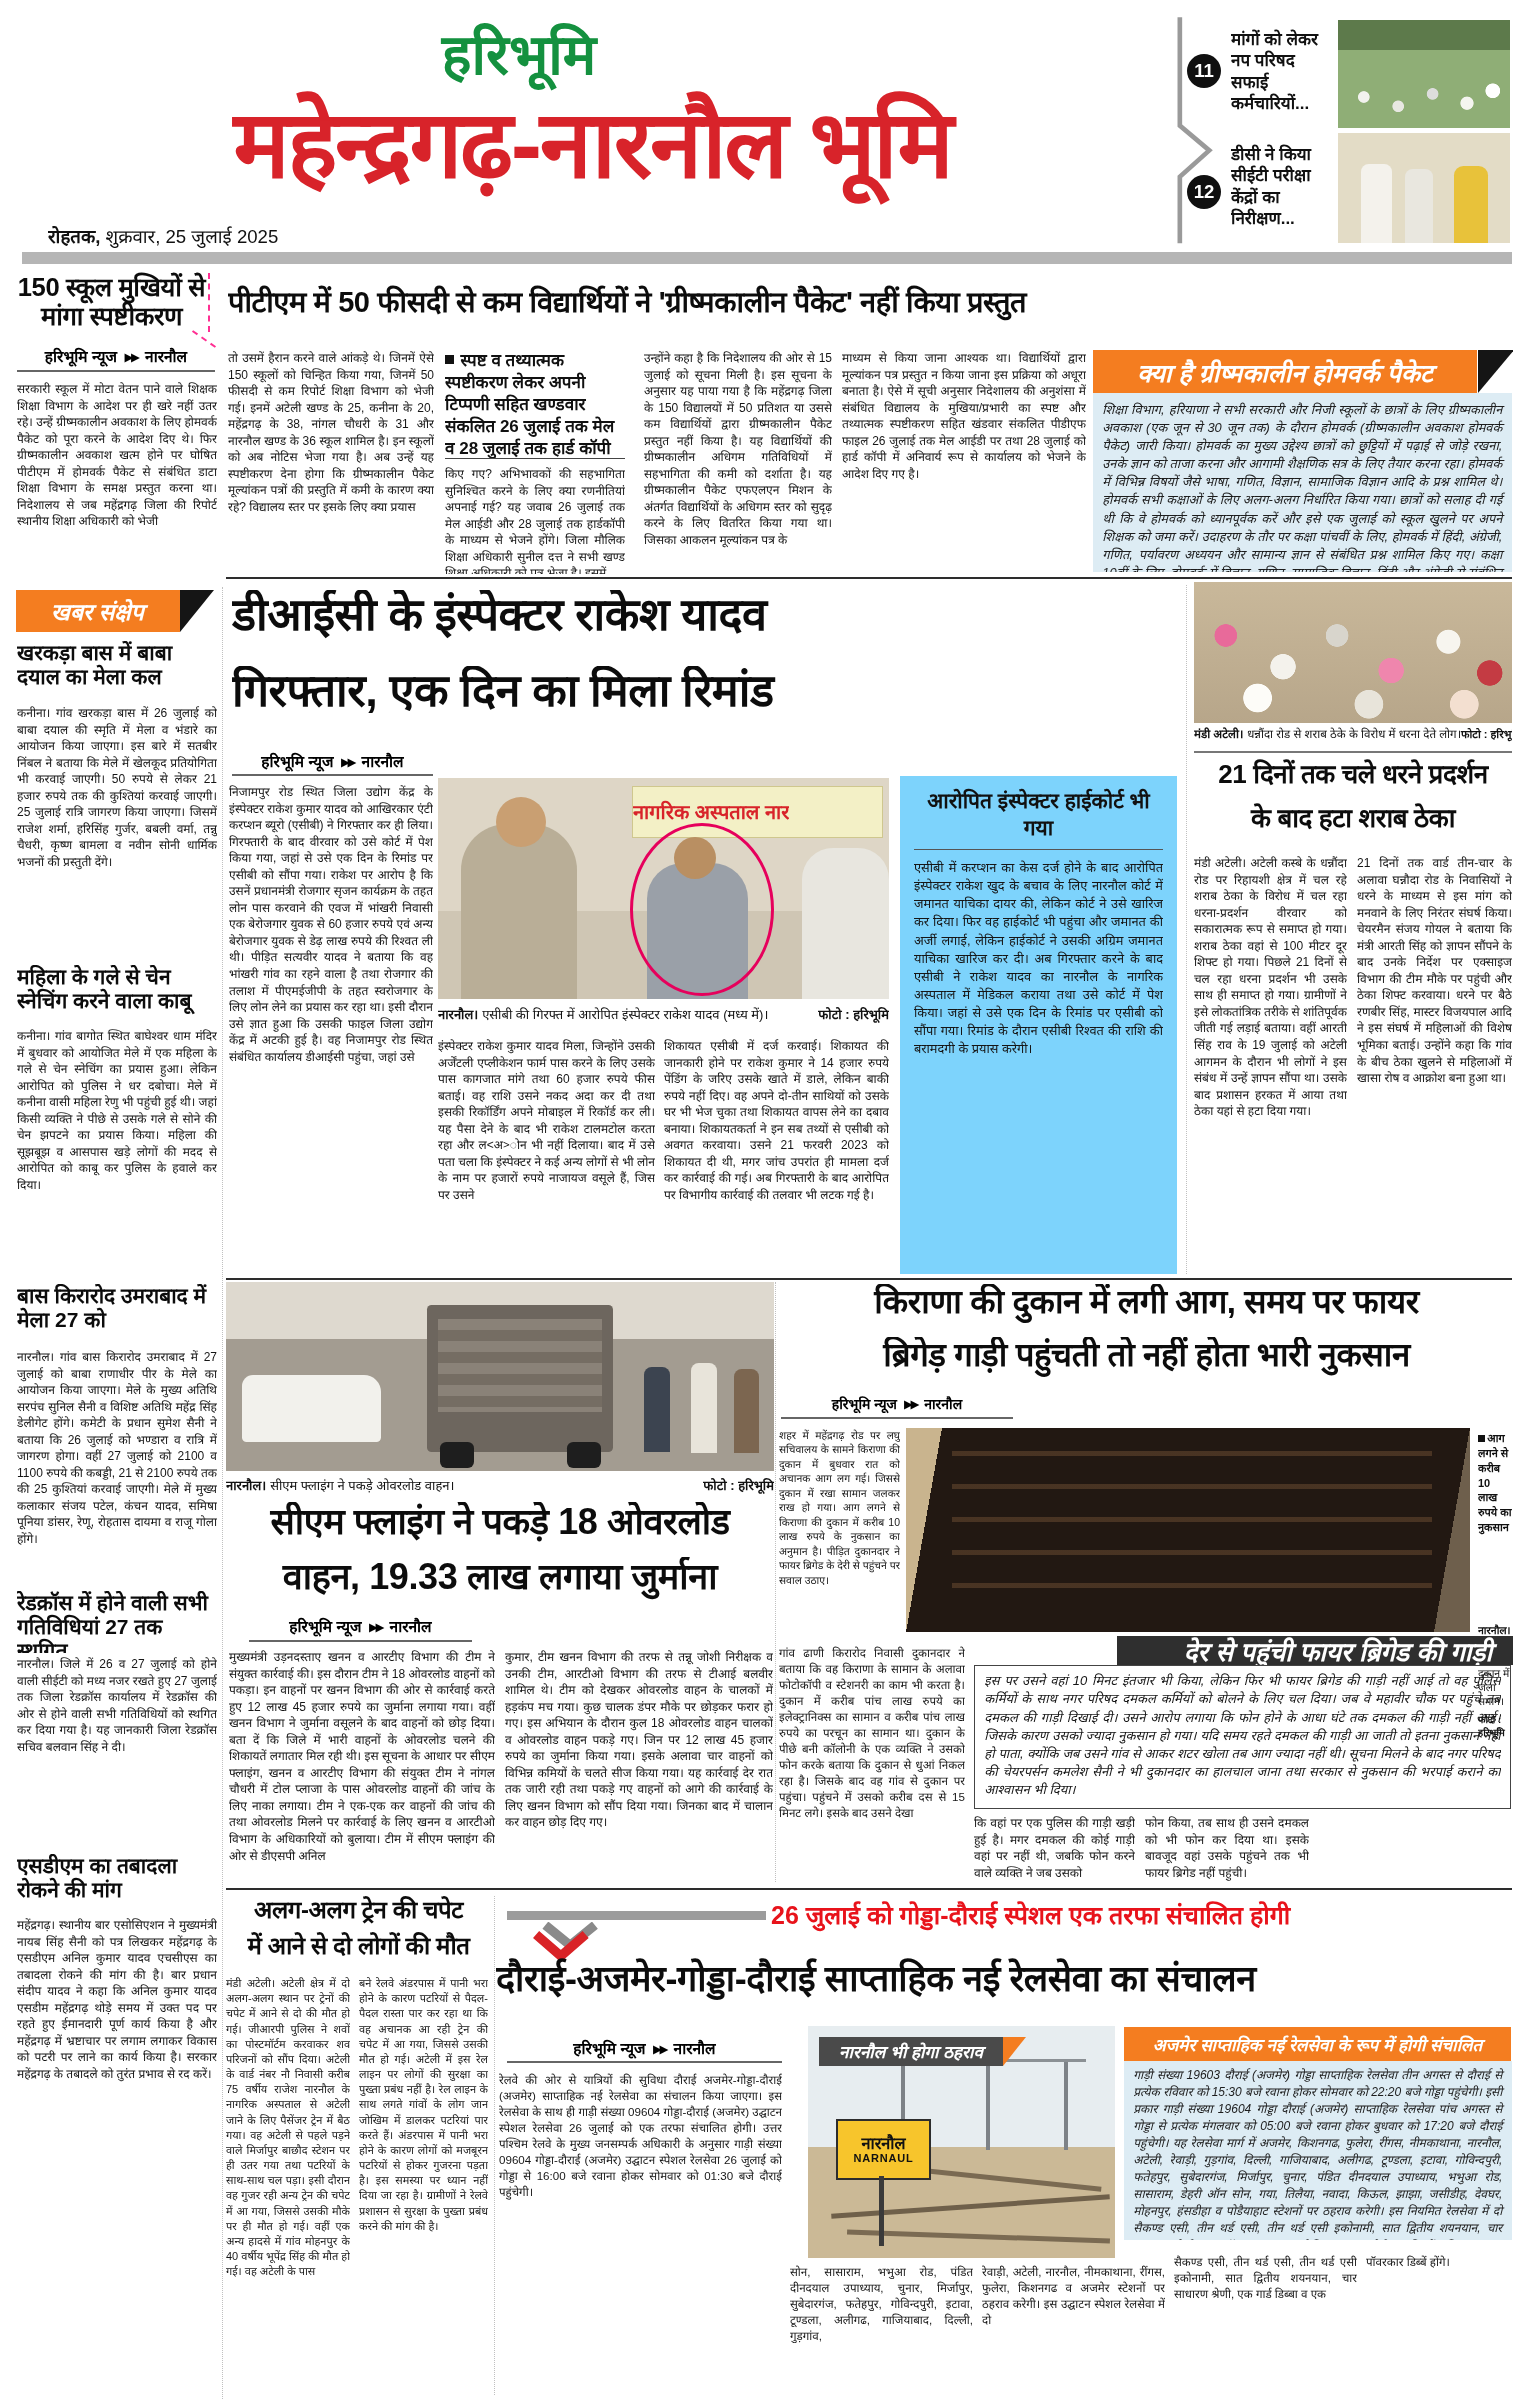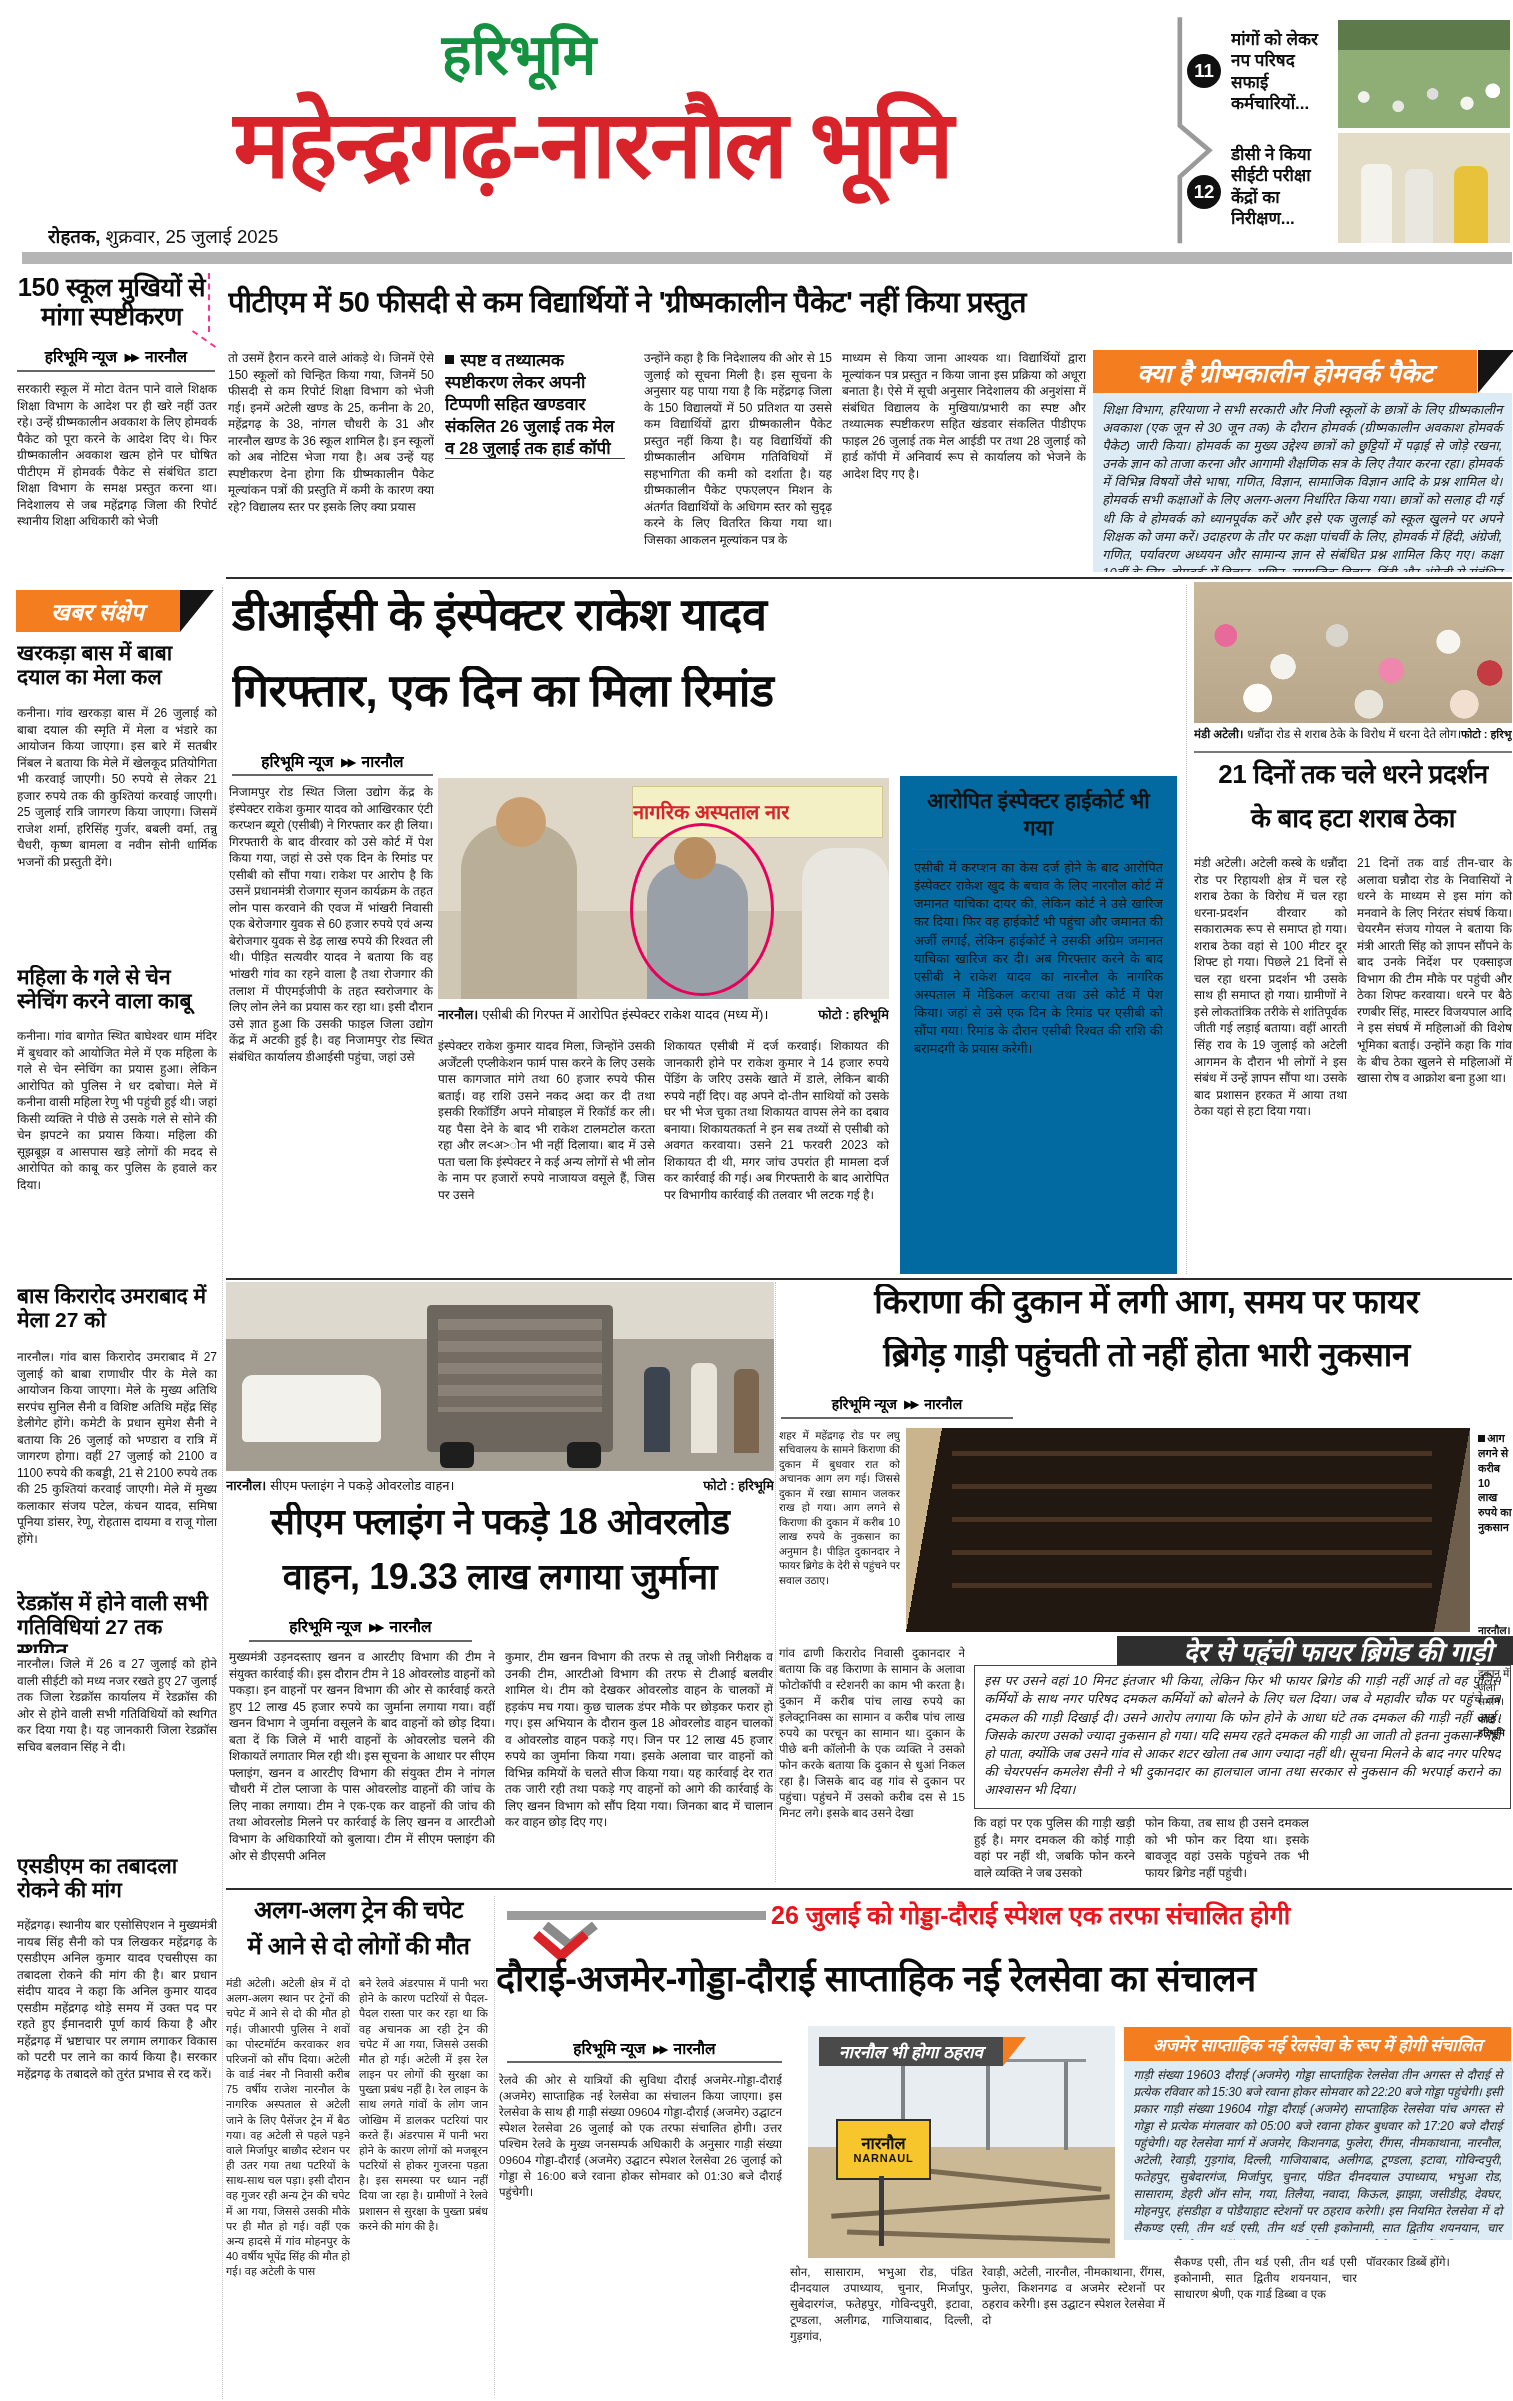--- a/index.html
+++ b/index.html
@@ -10,21 +10,21 @@
   .hl{font-weight:800;color:#0c0c0c;line-height:1.12;letter-spacing:-0.4px;}
   .nowrap{white-space:nowrap;overflow:hidden;}
   .center{text-align:center;}
   .byl{font-weight:700;font-size:15.5px;text-align:center;color:#000;overflow:hidden;white-space:nowrap;}
   .byl .arr{font-size:11.6px;letter-spacing:-2.3px;position:relative;top:-1.5px;padding:0 3.1px;}
   .rule{background:#2d2d2d;}
   .dotv{width:0;border-left:1.5px dotted #c0c0c0;}
   .orangehd{background:#f47d20;color:#fff;font-weight:800;font-style:italic;
             display:flex;align-items:center;justify-content:center;overflow:hidden;}
   .bluebox{background:#ddecf4;font-style:italic;text-align:justify;overflow:hidden;color:#1d1d1d;}
-  .graybox{background:#0369a1;overflow:hidden;}
+  .graybox{background:#7dd3fc;overflow:hidden;}
   .cap{font-size:13px;overflow:hidden;white-space:nowrap;display:flex;justify-content:space-between;}
   .cap .loc{font-weight:800;padding-right:3.9px;}
   .credit{font-weight:700;}
   .darkbar{background:#2f2f2f;color:#fff;font-weight:800;font-style:italic;
            display:flex;align-items:center;justify-content:center;overflow:hidden;}
   .badge{background:#101010;color:#fff;border-radius:50%;display:flex;align-items:center;
          justify-content:center;font-weight:800;font-size:18.6px;}
   .ph{overflow:hidden;}
   .pinkmark{border-left:2.3px dashed #ff2f92;}
   .notehead{font-weight:700;font-size:17px;line-height:1.3;}
@@ -77,20 +77,21 @@
   </div>
   <div class="abs rule" style="left:17px;top:370px;width:198px;height:1.5px;background:#666;"></div>
   <div class="abs jt" style="left:17px;top:381px;width:200px;height:194px;">सरकारी स्कूल में मोटा वेतन पाने वाले शिक्षक शिक्षा विभाग के आदेश पर ही खरे नहीं उतर रहे। उन्हें ग्रीष्मकालीन अवकाश के लिए होमवर्क पैकेट को पूरा करने के आदेश दिए थे। फिर ग्रीष्मकालीन अवकाश खत्म होने पर घोषित पीटीएम में होमवर्क पैकेट से संबंधित डाटा शिक्षा विभाग के समक्ष प्रस्तुत करना था। निदेशालय से जब महेंद्रगढ़ जिला की रिपोर्ट स्थानीय शिक्षा अधिकारी को भेजी</div>
 
   <div class="abs hl nowrap" style="left:228px;top:273px;width:861px;height:65px;font-size:29px;line-height:2.0;">पीटीएम में 50 फीसदी से कम विद्यार्थियों ने 'ग्रीष्मकालीन पैकेट' नहीं किया प्रस्तुत</div>
   <div class="abs jt" style="left:228px;top:350px;width:206px;height:225px;">तो उसमें हैरान करने वाले आंकड़े थे। जिनमें ऐसे 150 स्कूलों को चिन्हित किया गया, जिनमें 50 फीसदी से कम रिपोर्ट शिक्षा विभाग को भेजी गई। इनमें अटेली खण्ड के 25, कनीना के 20, महेंद्रगढ़ के 38, नांगल चौधरी के 31 और नारनौल खण्ड के 36 स्कूल शामिल है। इन स्कूलों को अब नोटिस भेजा गया है। अब उन्हें यह स्पष्टीकरण देना होगा कि ग्रीष्मकालीन पैकेट मूल्यांकन पत्रों की प्रस्तुति में कमी के कारण क्या रहे? विद्यालय स्तर पर इसके लिए क्या प्रयास</div>
   <div class="abs" style="left:445px;top:350px;width:180px;height:108px;border-bottom:1.5px solid #444;overflow:hidden;">
     <span style="float:left;width:9.3px;height:9.3px;background:#111;margin:4.6px 6.2px 0 0;"></span>
     <span class="notehead">स्पष्ट व तथ्यात्मक स्पष्टीकरण लेकर अपनी टिप्पणी सहित खण्डवार संकलित 26 जुलाई तक मेल व 28 जुलाई तक हार्ड कॉपी भेजने के निर्देश</span>
   </div>
+  <div class="abs jt" style="left:445px;top:466px;width:180px;height:108px;">किए गए? अभिभावकों की सहभागिता सुनिश्चित करने के लिए क्या रणनीतियां अपनाई गई? यह जवाब 26 जुलाई तक मेल आईडी और 28 जुलाई तक हार्डकॉपी के माध्यम से भेजने होंगे। जिला मौलिक शिक्षा अधिकारी सुनील दत्त ने सभी खण्ड शिक्षा अधिकारी को पत्र भेजा है। इसमें</div>
   <div class="abs jt" style="left:644px;top:350px;width:188px;height:225px;">उन्होंने कहा है कि निदेशालय की ओर से 15 जुलाई को सूचना मिली है। इस सूचना के अनुसार यह पाया गया है कि महेंद्रगढ़ जिला के 150 विद्यालयों में 50 प्रतिशत या उससे कम विद्यार्थियों द्वारा ग्रीष्मकालीन पैकेट प्रस्तुत नहीं किया है। यह विद्यार्थियों की ग्रीष्मकालीन अधिगम गतिविधियों में सहभागिता की कमी को दर्शाता है। यह ग्रीष्मकालीन पैकेट एफएलएन मिशन के अंतर्गत विद्यार्थियों के अधिगम स्तर को सुदृढ़ करने के लिए वितरित किया गया था। जिसका आकलन मूल्यांकन पत्र के</div>
   <div class="abs jt" style="left:842px;top:350px;width:244px;height:225px;">माध्यम से किया जाना आश्यक था। विद्यार्थियों द्वारा मूल्यांकन पत्र प्रस्तुत न किया जाना इस प्रक्रिया को अधूरा बनाता है। ऐसे में सूची अनुसार निदेशालय की अनुशंसा में संबंधित विद्यालय के मुखिया/प्रभारी का स्पष्ट और तथ्यात्मक स्पष्टीकरण सहित खंडवार संकलित पीडीएफ फाइल 26 जुलाई तक मेल आईडी पर तथा 28 जुलाई को हार्ड कॉपी में अनिवार्य रूप से कार्यालय को भेजने के आदेश दिए गए है।</div>
 
   <div class="abs orangehd" style="left:1093px;top:350px;width:384px;height:43px;font-size:25px;">
     <span>क्या है ग्रीष्मकालीन होमवर्क पैकेट</span>
   </div>
   <div class="abs" style="left:1478px;top:350px;width:0;height:0;border-top:43px solid #151515;border-right:36px solid transparent;"></div>
   <div class="abs bluebox" style="left:1093px;top:393px;width:400px;height:164px;padding:7.7px 9.3px;font-size:12.8px;line-height:1.42;">शिक्षा विभाग, हरियाणा ने सभी सरकारी और निजी स्कूलों के छात्रों के लिए ग्रीष्मकालीन अवकाश (एक जून से 30 जून तक) के दौरान होमवर्क (ग्रीष्मकालीन अवकाश होमवर्क पैकेट) जारी किया। होमवर्क का मुख्य उद्देश्य छात्रों को छुट्टियों में पढ़ाई से जोड़े रखना, उनके ज्ञान को ताजा करना और आगामी शैक्षणिक सत्र के लिए तैयार करना रहा। होमवर्क में विभिन्न विषयों जैसे भाषा, गणित, विज्ञान, सामाजिक विज्ञान आदि के प्रश्न शामिल थे। होमवर्क सभी कक्षाओं के लिए अलग-अलग निर्धारित किया गया। छात्रों को सलाह दी गई थी कि वे होमवर्क को ध्यानपूर्वक करें और इसे एक जुलाई को स्कूल खुलने पर अपने शिक्षक को जमा करें। उदाहरण के तौर पर कक्षा पांचवीं के लिए, होमवर्क में हिंदी, अंग्रेजी, गणित, पर्यावरण अध्ययन और सामान्य ज्ञान से संबंधित प्रश्न शामिल किए गए। कक्षा 10वीं के लिए, होमवर्क में विज्ञान, गणित, सामाजिक विज्ञान, हिंदी और अंग्रेजी से संबंधित प्रश्न शामिल किए गए। जब ग्रीष्मकालीन अवकाश खत्म हुआ और पीटीएम हुई तो जिला के 150 ऐसे स्कूल रहे, जिन्होंने 50 फीसदी भी यह डाटा अपडेट नहीं किए।</div>
 
   <div class="abs rule" style="left:226px;top:577px;width:1286px;height:1.5px;"></div>

